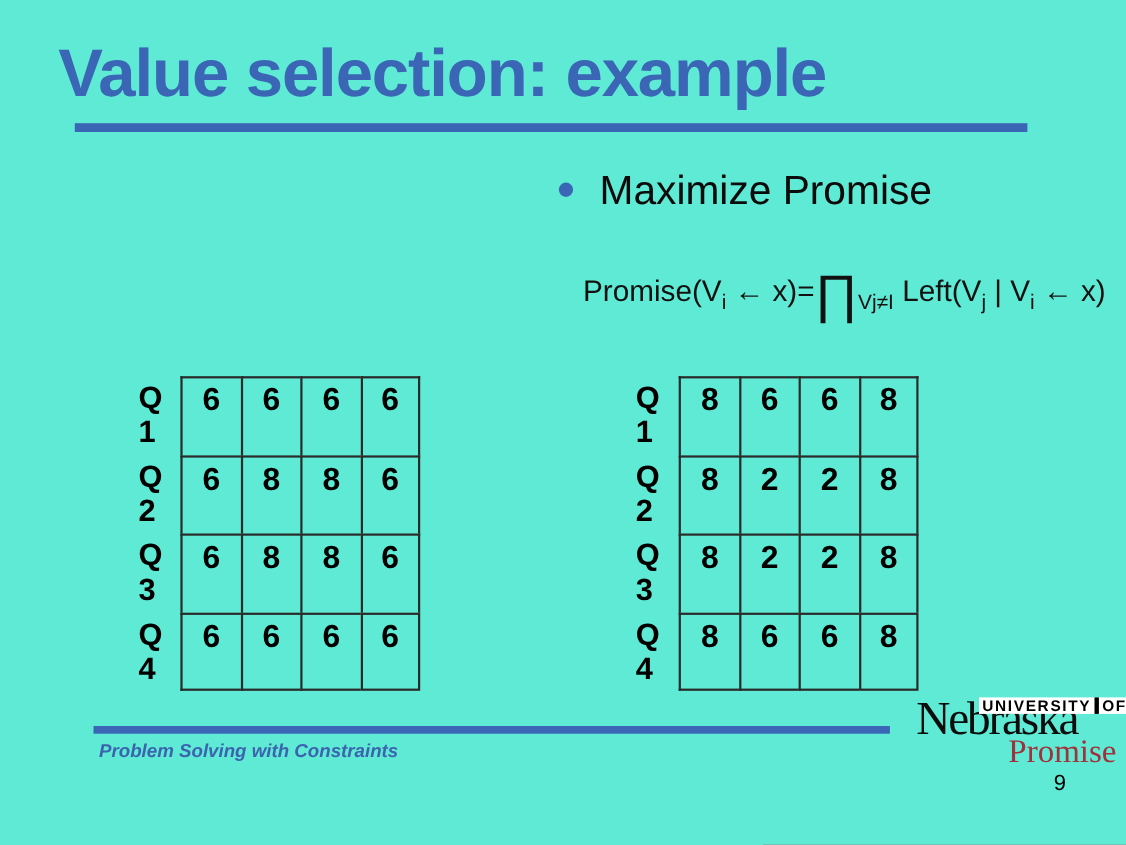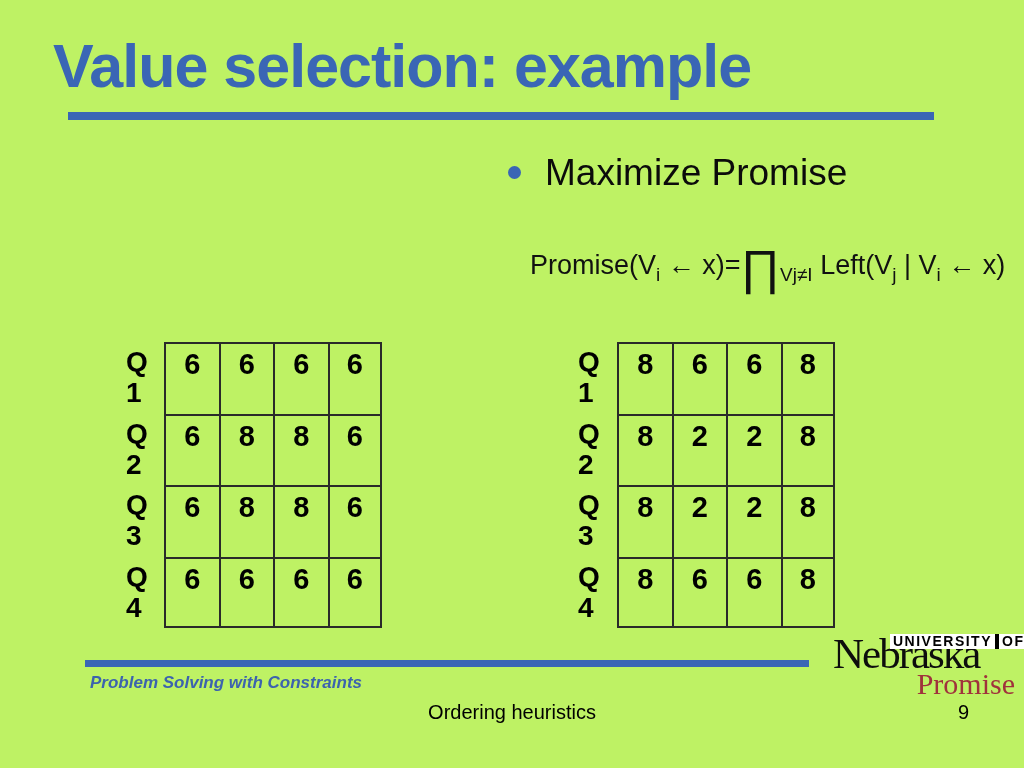--- a/index.html
+++ b/index.html
@@ -1,18 +1,18 @@
 <!DOCTYPE html>
 <html><head>
 <meta charset="utf-8">
 <style>
   html,body { margin:0; padding:0; background:#888; }
   .slide {
     position:relative; width:1024px; height:768px; margin:0 auto;
-    background:#bef264; overflow:hidden;
+    background:#5eead4; overflow:hidden;
     font-family:"Liberation Sans","DejaVu Sans",sans-serif;
     --accent:#3A66B5; --lincoln-red:#A0323C;
   }
   .abs { position:absolute; }
 
   
   .title {
     left:53px; top:36px; font-size:61px; font-weight:bold;
     color:var(--accent); letter-spacing:-1px; line-height:1.0; white-space:nowrap;
   }
@@ -171,21 +171,20 @@
       <div class="trow last-row">
         <div class="tcell">8</div>
         <div class="tcell">6</div>
         <div class="tcell">6</div>
         <div class="tcell last-col">8</div>
       </div>
     </div>
 
   <div class="abs footer-rule"></div>
   <div class="abs footer-course">Problem Solving with Constraints</div>
-  <div class="abs footer-center">Ordering heuristics</div>
   <div class="abs footer-page">9</div>
 
   <div class="abs logo">
     <div class="logo-wordmark">Nebraska</div>
     <div class="logo-band">
       <span class="logo-univ">UNIVERSITY</span>
       <span class="logo-bar"></span>
       <span class="logo-of">OF</span>
     </div>
     <div class="logo-city">Promise</div>

